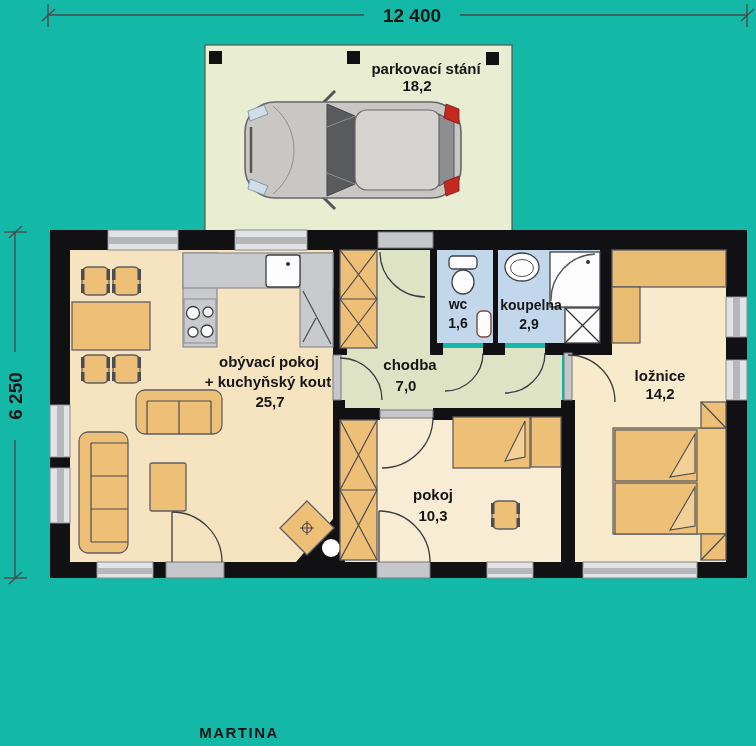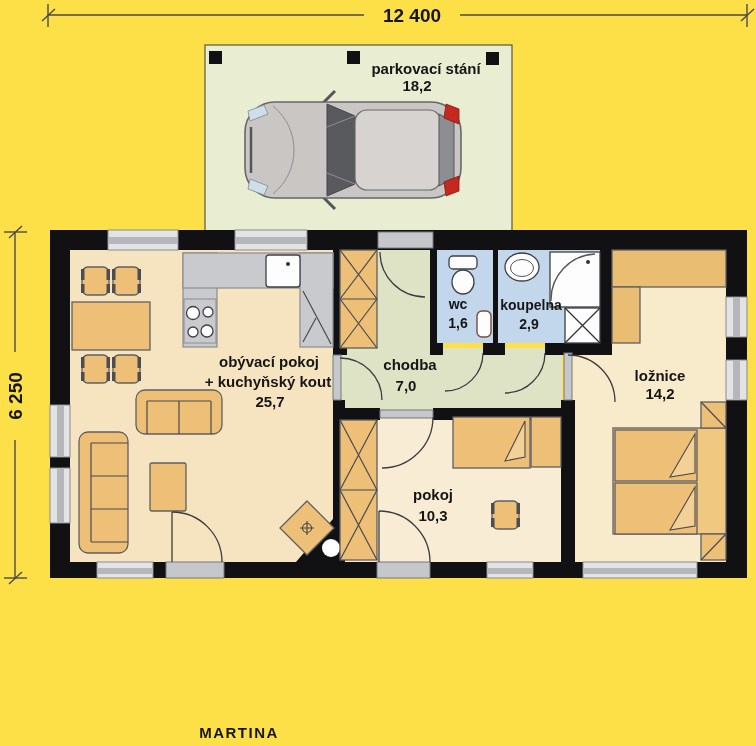--- a/index.html
+++ b/index.html
@@ -1,16 +1,16 @@
 <!DOCTYPE html>
 <html><head>
 <meta charset="utf-8">
 <style>
   html,body{margin:0;padding:0;background:#ffffff;}
-  #stage{position:relative;width:756px;height:746px;background:#fde047;overflow:hidden;
+  #stage{position:relative;width:756px;height:746px;background:#14b8a6;overflow:hidden;
          font-family:"Liberation Sans","DejaVu Sans",sans-serif;}
   svg text{font-family:"Liberation Sans","DejaVu Sans",sans-serif;fill:#161616;}
   .room-label{font-size:15px;font-weight:700;text-anchor:middle;}
   .small-label{font-size:14px;font-weight:700;text-anchor:middle;}
   .dim-label{font-size:19px;font-weight:700;text-anchor:middle;}
   .title-label{font-size:15px;font-weight:700;letter-spacing:1.5px;text-anchor:middle;}
   .dim line{stroke:#4a4a4e;stroke-width:1.4;}
   .wall{fill:#111114;}
   .furn{fill:#edbf77;stroke:#5f5f63;stroke-width:1.3;}
   .furn-dk{fill:#e9bd72;stroke:#5f5f63;stroke-width:1.3;}

